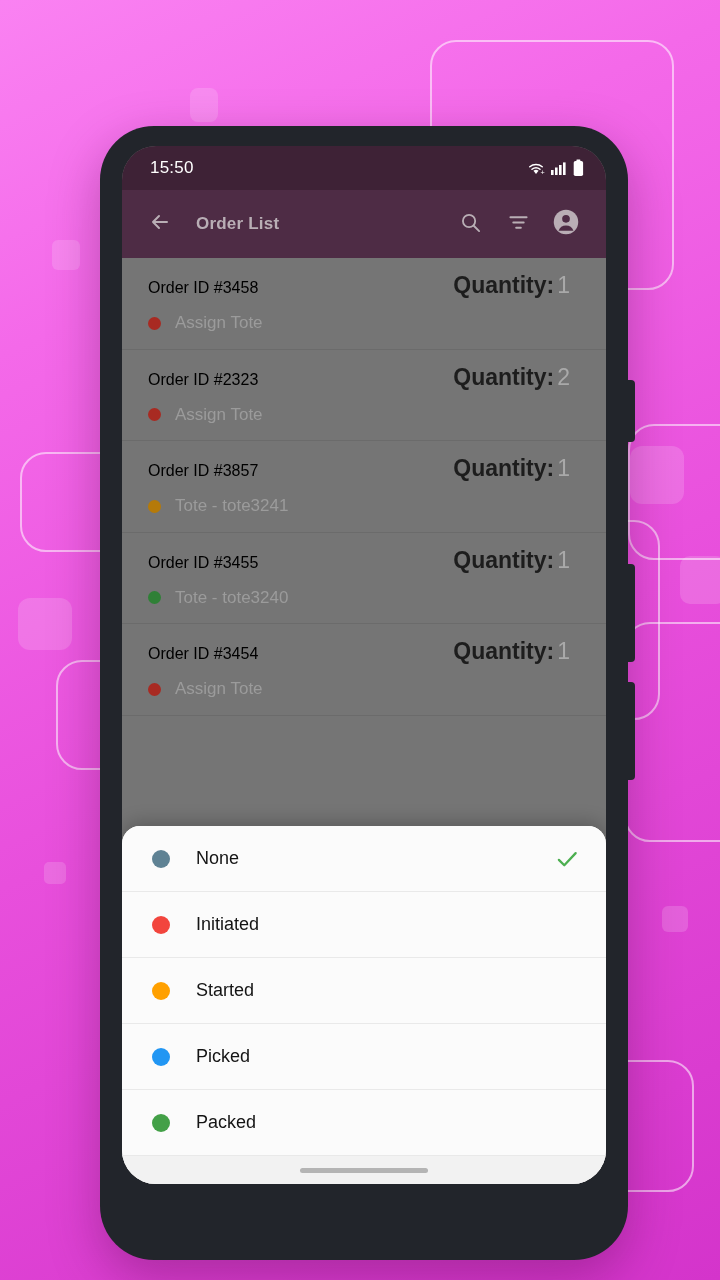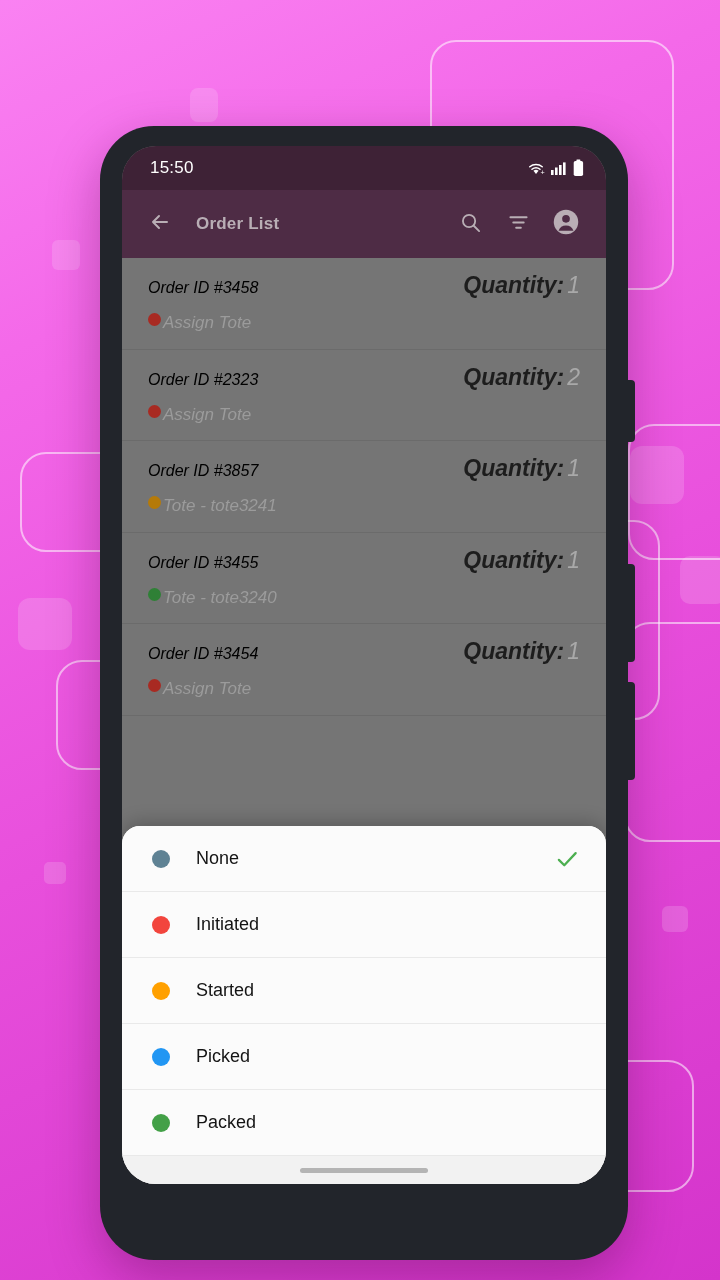--- a/index.html
+++ b/index.html
@@ -115,43 +115,43 @@
   }
 
   
   .list-area {
     position: relative;
     height: 926px;
     background: #757575;
   }
   .order-row {
     height: 91.5px;
-    padding: 14px 26px 0 26px;
+    padding: 14px 36px 0 26px;
     border-bottom: 1px solid #6b6b6b;
     background: #757575;
-    font-style: italic;
   }
   .order-top {
     display: flex;
     justify-content: space-between;
     align-items: baseline;
   }
   .order-qty {
     font-size: 23px;
     font-weight: bold;
     color: #1d1d1d;
   }
   .order-qty .qval {
     font-weight: normal;
     color: #a9a9a9;
     margin-left: 3px;
   }
   .order-status {
     display: flex;
-    gap: 2px;
+    align-items: center;
+    gap: 14px;
     margin-top: 14px;
   }
   .dot {
     width: 13px;
     height: 13px;
     border-radius: 50%;
     flex: none;
   }
   .order-status .slabel {
     font-size: 17px;

